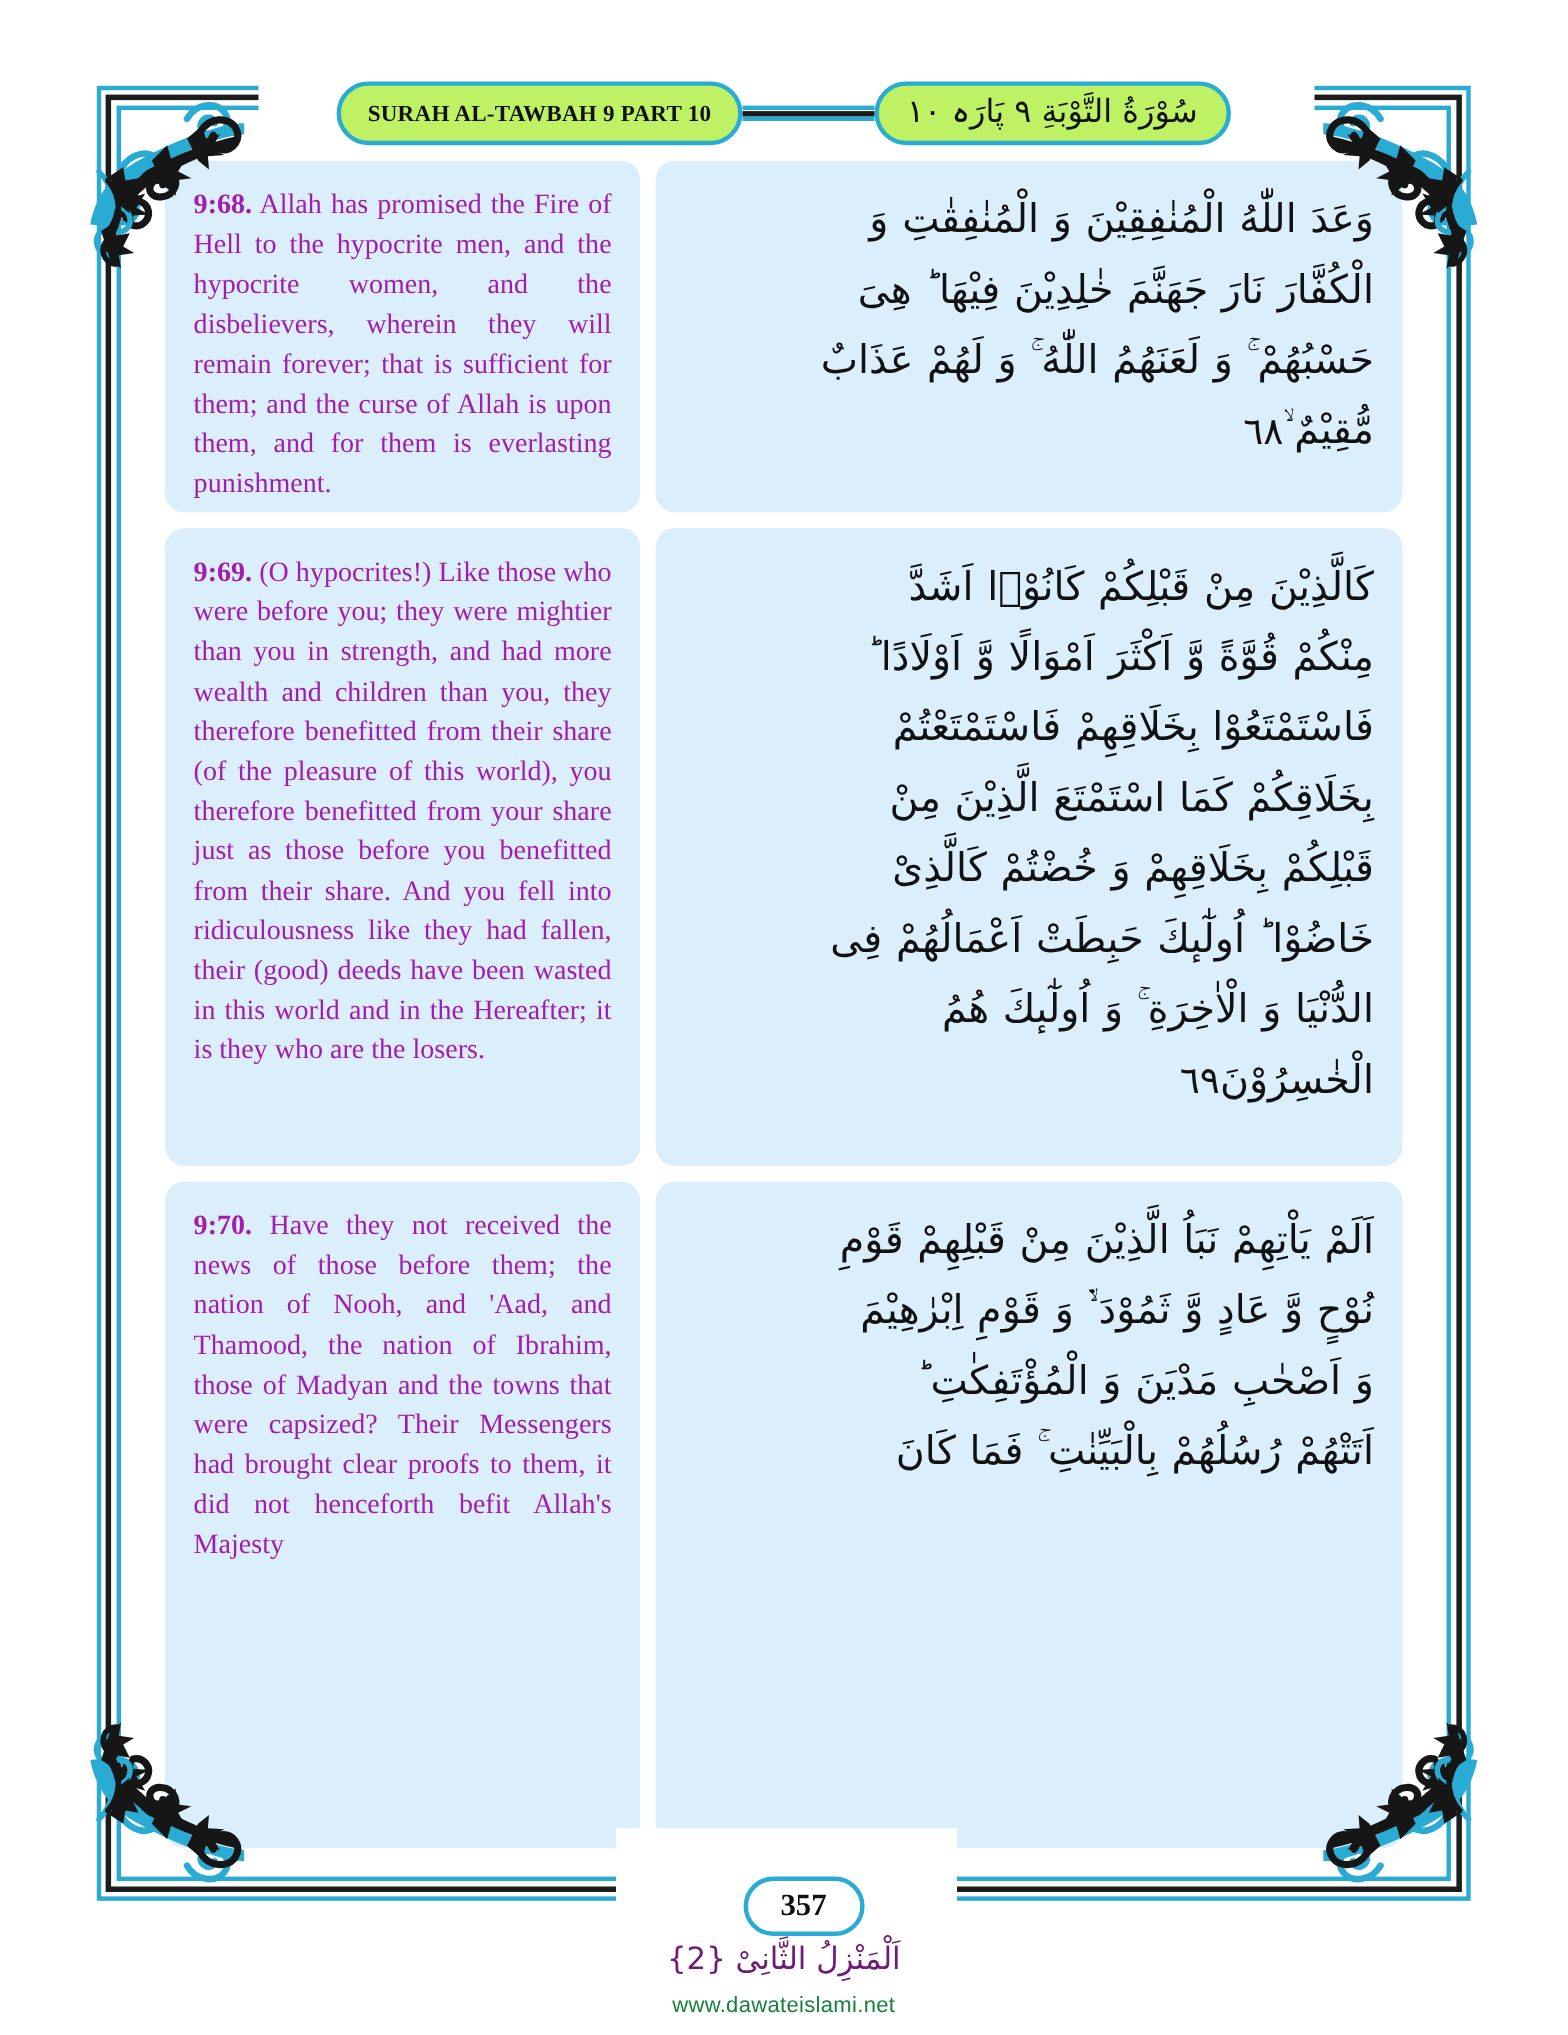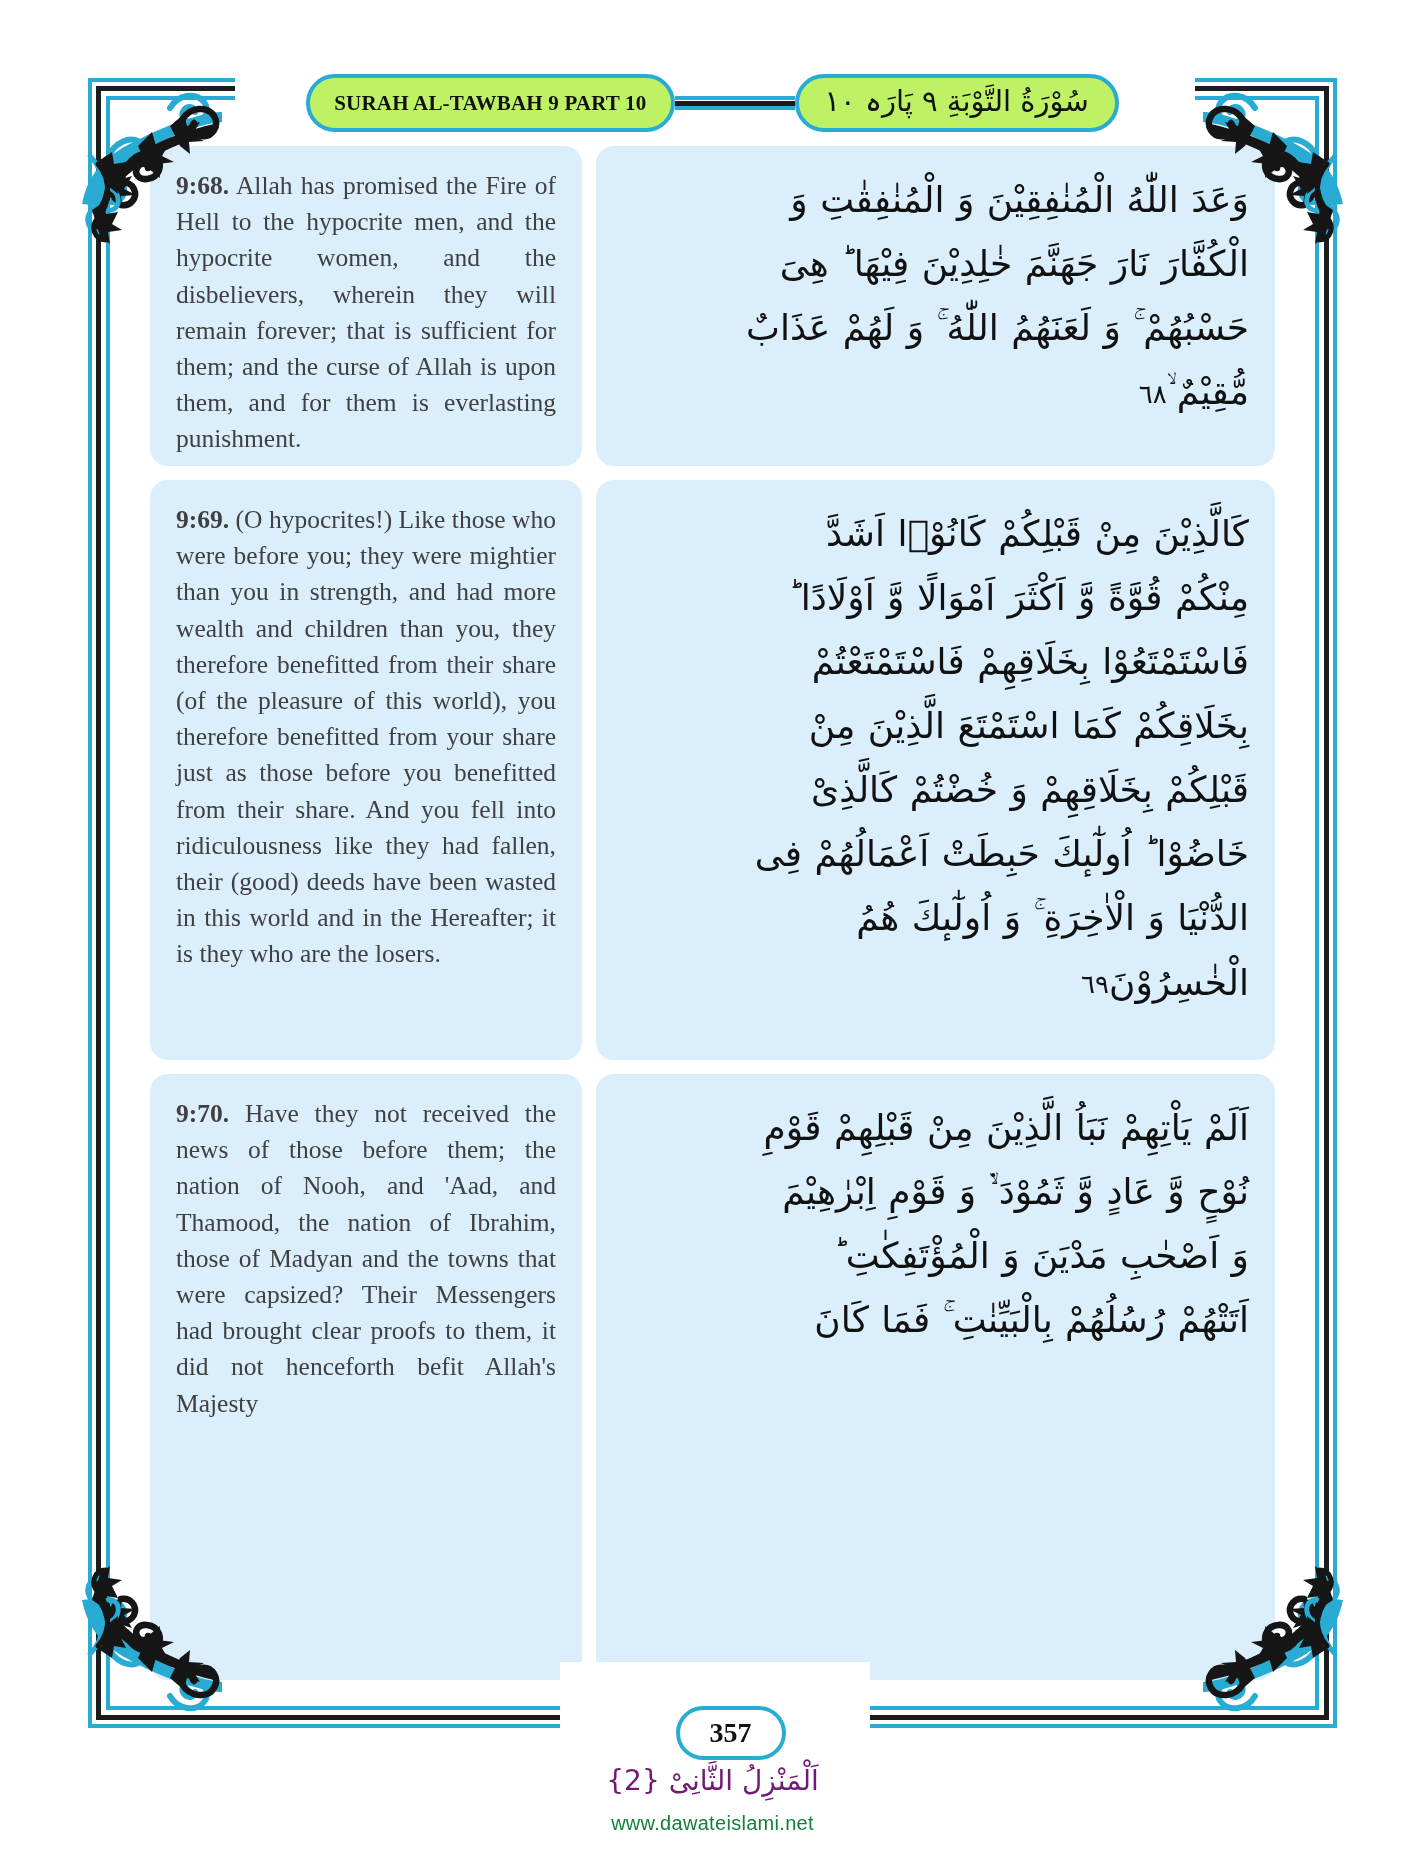--- a/index.html
+++ b/index.html
@@ -189,21 +189,21 @@
   }
 
   .panel-en {
     width: 432px;
     flex: 0 0 432px;
     text-align: justify;
     text-align-last: left;
     font-family: "Liberation Serif", serif;
     font-size: 25.5px;
     line-height: 1.42;
-    color: #404040;
+    color: #a21caf;
     hyphens: none;
   }
   .panel-en .vnum {
     font-weight: bold;
   }
 
   .panel-ar {
     flex: 1 1 auto;
     direction: rtl;
     text-align: justify;
@@ -216,21 +216,21 @@
   }
   .panel-ar .aline {
     display: block;
     white-space: nowrap;
   }
   .panel-ar .aline.lastline {
     text-align: left;
   }
   .ayah-mark {
     display: inline-block;
-    font-size: 26px;
+    font-size: 34px;
     vertical-align: middle;
   }
 
   
   .footer {
     position: absolute;
     left: 0;
     right: 0;
     bottom: 0;
     height: 210px;

